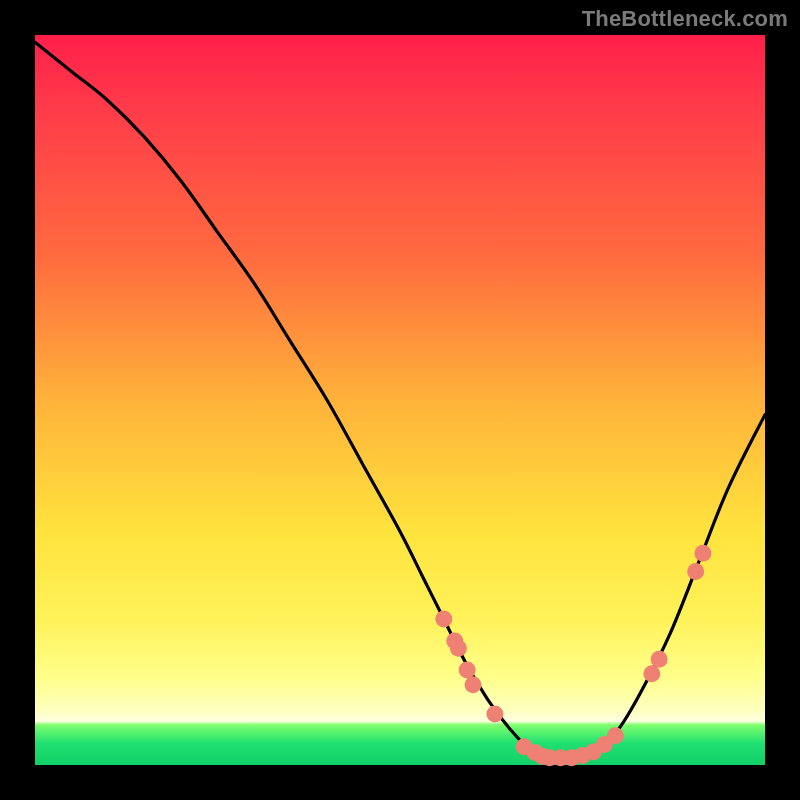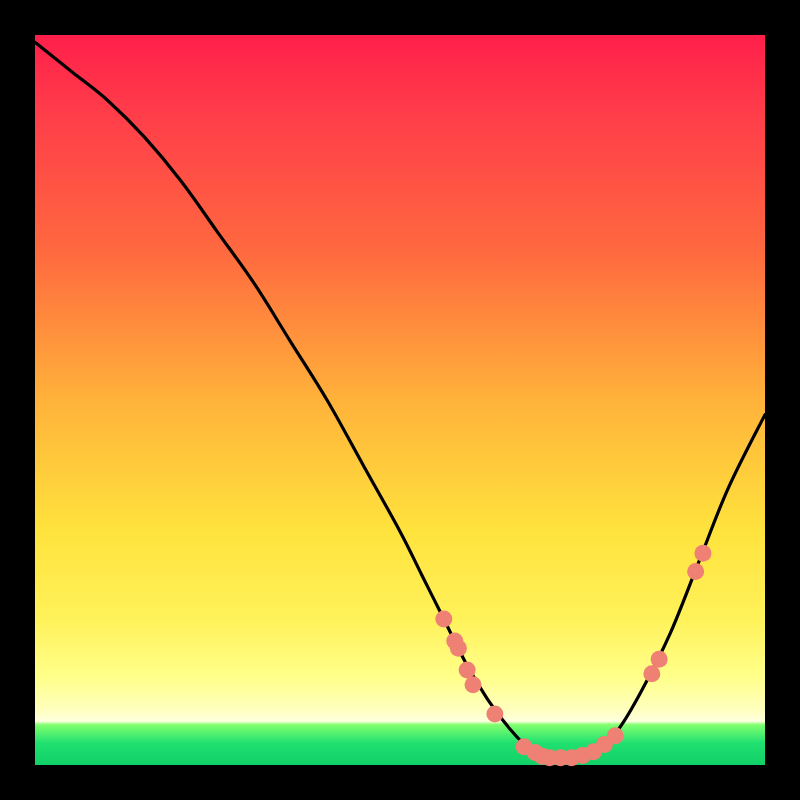--- a/index.html
+++ b/index.html
@@ -58,20 +58,21 @@
     top: 0;
     width: 730px;
     height: 730px;
     overflow: visible;
   }
 </style>
 </head>
 <body>
 
 <div class="frame">
+  <div class="watermark">TheBottleneck.com</div>
   <div class="plot">
     <svg class="curve" viewBox="0 0 730 730">
       <path id="curve-path" fill="none" stroke="#000000" stroke-width="3.2" stroke-linecap="round" d="M 0 7.2999999999999545 C 6.569999999999999 12.555999999999962, 23.36 25.988000000000007, 36.5 36.5 C 49.64 47.01199999999999, 59.86 53.873999999999924, 73 65.69999999999993 C 86.14 77.52599999999994, 96.36 87.74600000000004, 109.5 102.20000000000005 C 122.64 116.65400000000005, 132.86 128.918, 146 146 C 159.14 163.082, 169.36 178.70400000000004, 182.5 197.10000000000002 C 195.64 215.496, 205.86 228.48999999999998, 219 248.2 C 232.14 267.90999999999997, 242.35999999999999 285.576, 255.49999999999997 306.6 C 268.64 327.624, 278.86 342.662, 292 365 C 305.14 387.338, 315.36 407.04800000000006, 328.5 430.70000000000005 C 341.64 454.35200000000003, 354.488 476.69, 365 496.4 C 375.512 516.11, 379.016 524.432, 386.90000000000003 540.2 C 394.78400000000005 555.9680000000001, 400.916 568.232, 408.8 584 C 416.684 599.768, 422.816 613.346, 430.7 627.8 C 438.584 642.2539999999999, 444.716 652.4739999999999, 452.6 664.3 C 460.48400000000004 676.126, 466.616 684.302, 474.5 693.5 C 482.384 702.698, 488.516 710.144, 496.40000000000003 715.4 C 504.28400000000005 720.656, 510.41599999999994 721.3860000000001, 518.3 722.7 C 526.184 724.014, 532.316 724.014, 540.2 722.7 C 548.0840000000001 721.3860000000001, 554.216 720.656, 562.1 715.4 C 569.984 710.144, 576.116 704.012, 584 693.5 C 591.884 682.988, 596.702 674.082, 605.9 657 C 615.098 639.918, 624.588 622.2520000000001, 635.1 598.6 C 645.6120000000001 574.948, 653.7880000000001 551.88, 664.3000000000001 525.6 C 674.812 499.32000000000005, 681.674 478.88, 693.5 452.6 C 705.326 426.32000000000005, 723.43 392.74, 730 379.6"></path>
       <g id="dots">
           <circle cx="408.8" cy="584" r="8.5" fill="#ef8074" stroke="#d65a50" stroke-width="0"></circle>
           <circle cx="419.74999999999994" cy="605.9" r="8.5" fill="#ef8074" stroke="#d65a50" stroke-width="0"></circle>
           <circle cx="423.4" cy="613.2" r="8.5" fill="#ef8074" stroke="#d65a50" stroke-width="0"></circle>
           <circle cx="432.1600000000001" cy="635.1" r="8.5" fill="#ef8074" stroke="#d65a50" stroke-width="0"></circle>
           <circle cx="438" cy="649.7" r="8.5" fill="#ef8074" stroke="#d65a50" stroke-width="0"></circle>
           <circle cx="459.9" cy="678.9" r="8.5" fill="#ef8074" stroke="#d65a50" stroke-width="0"></circle>

